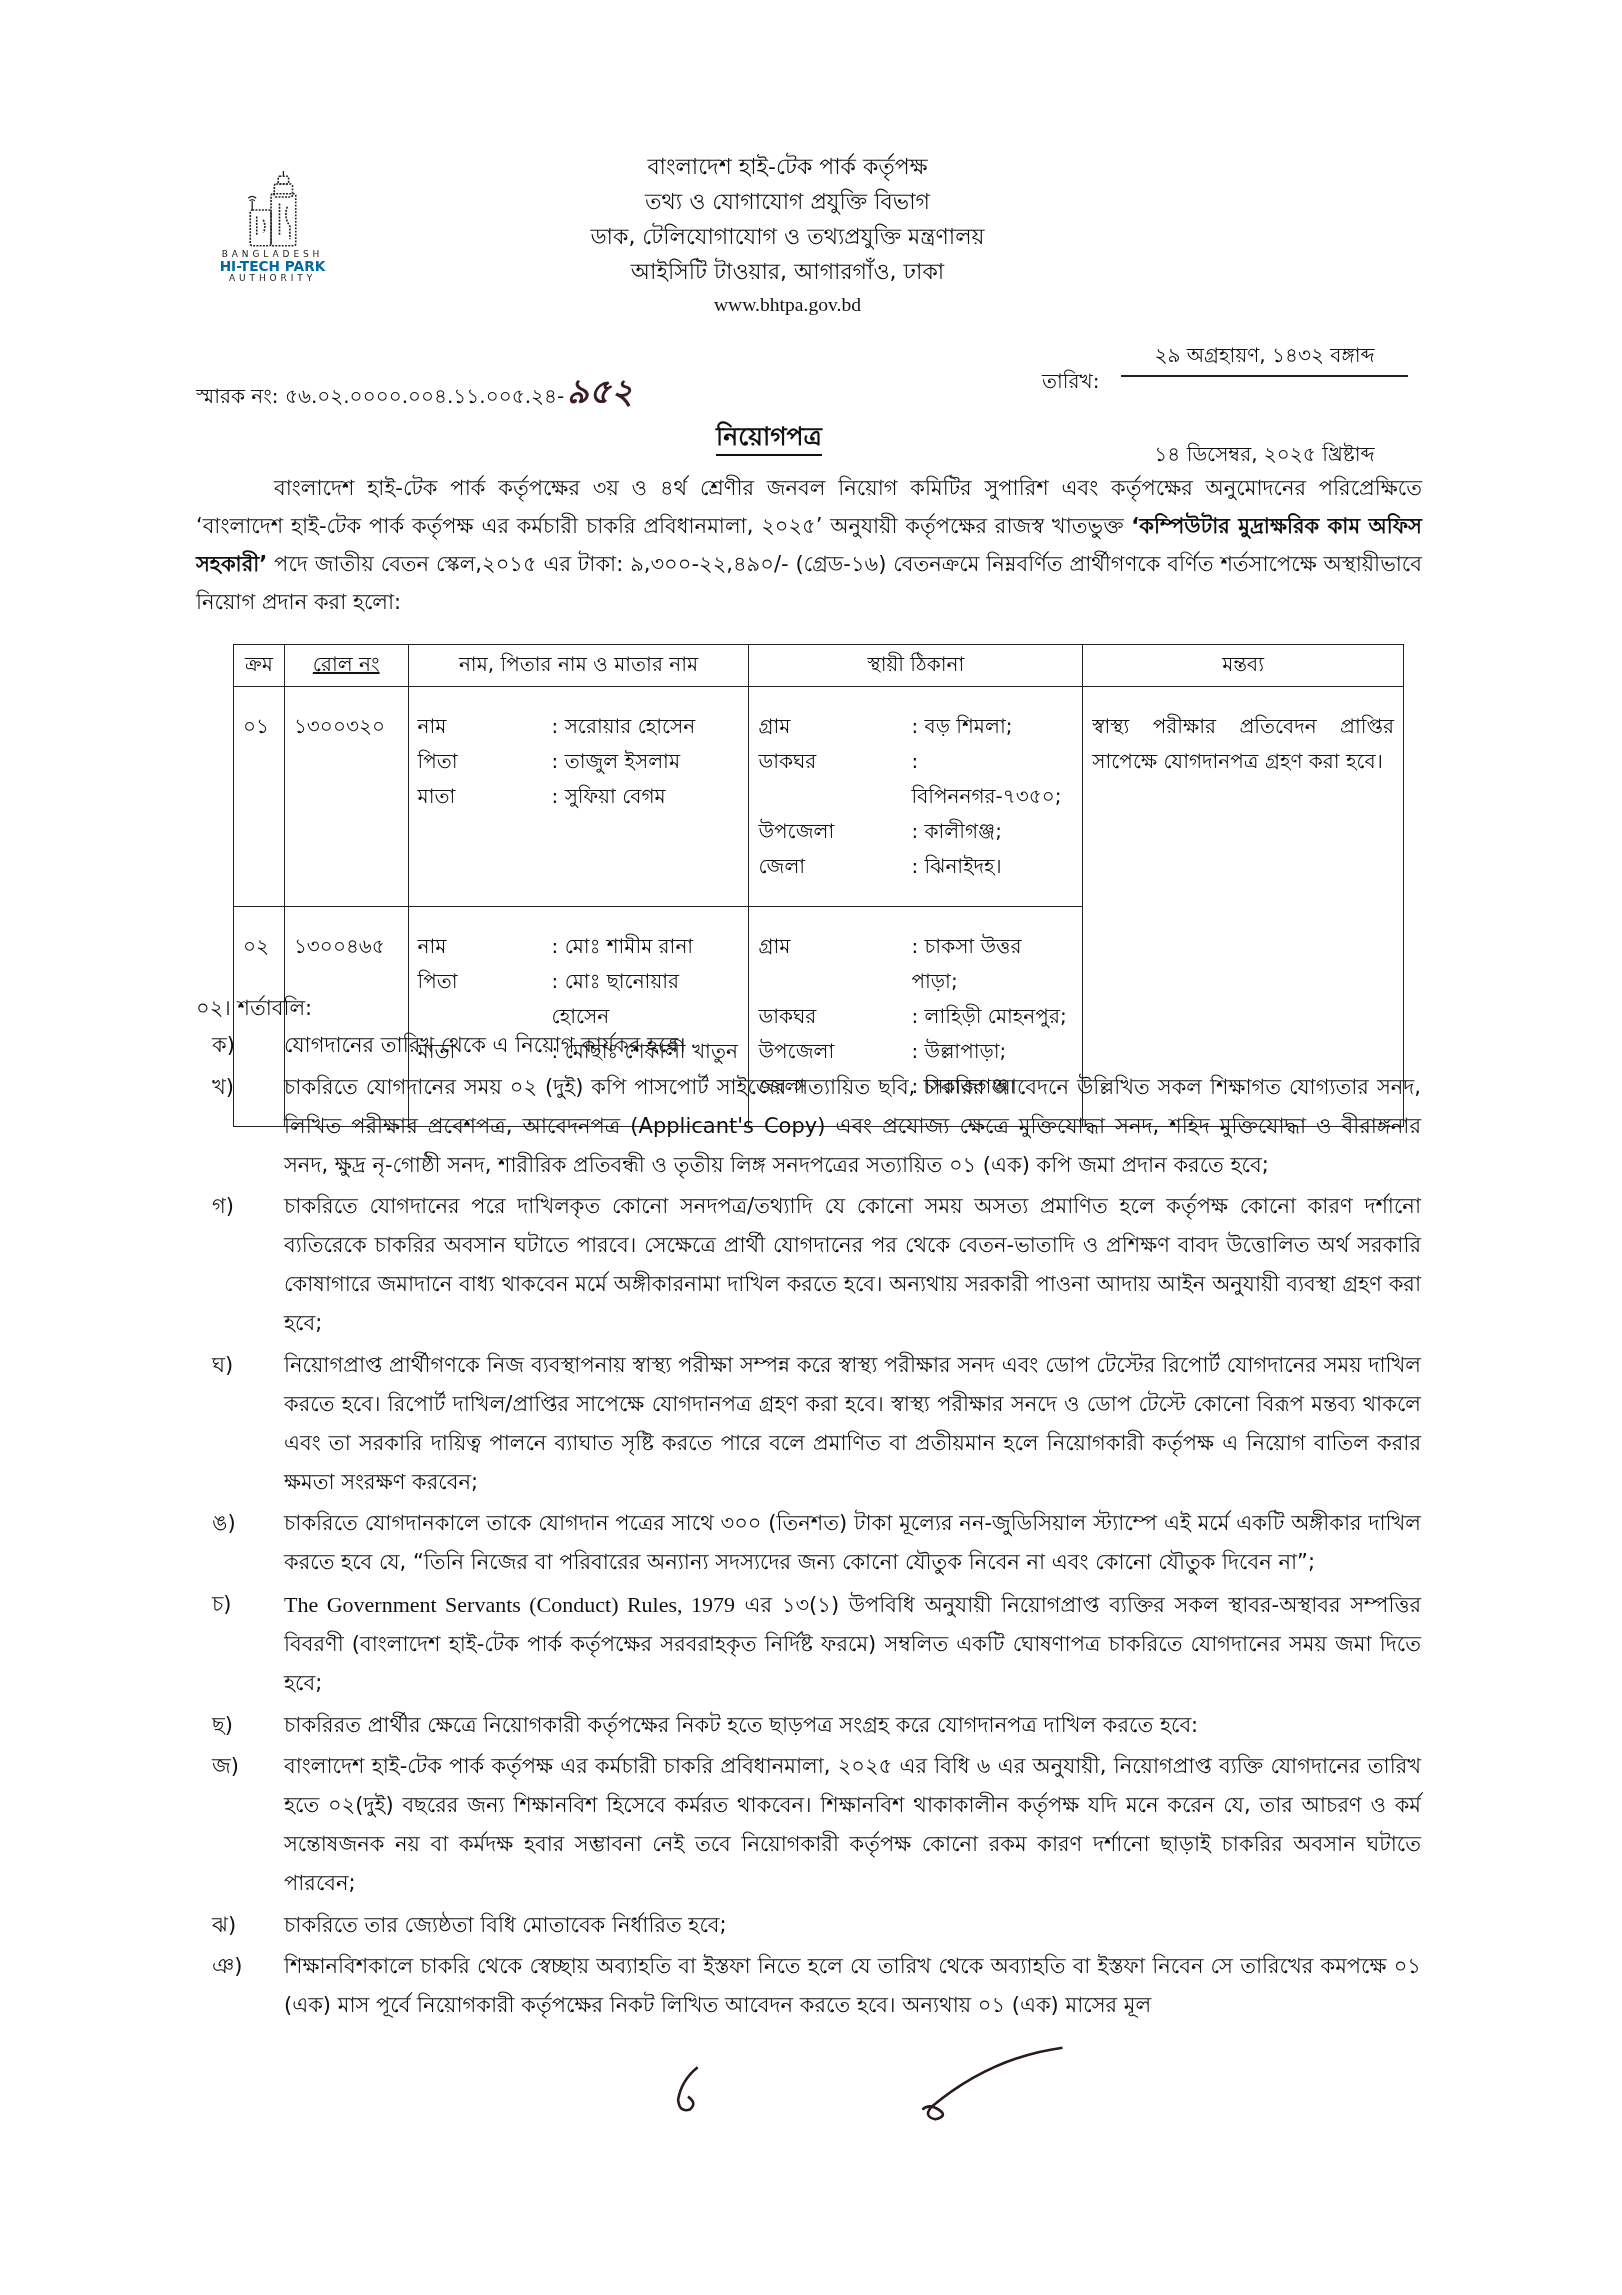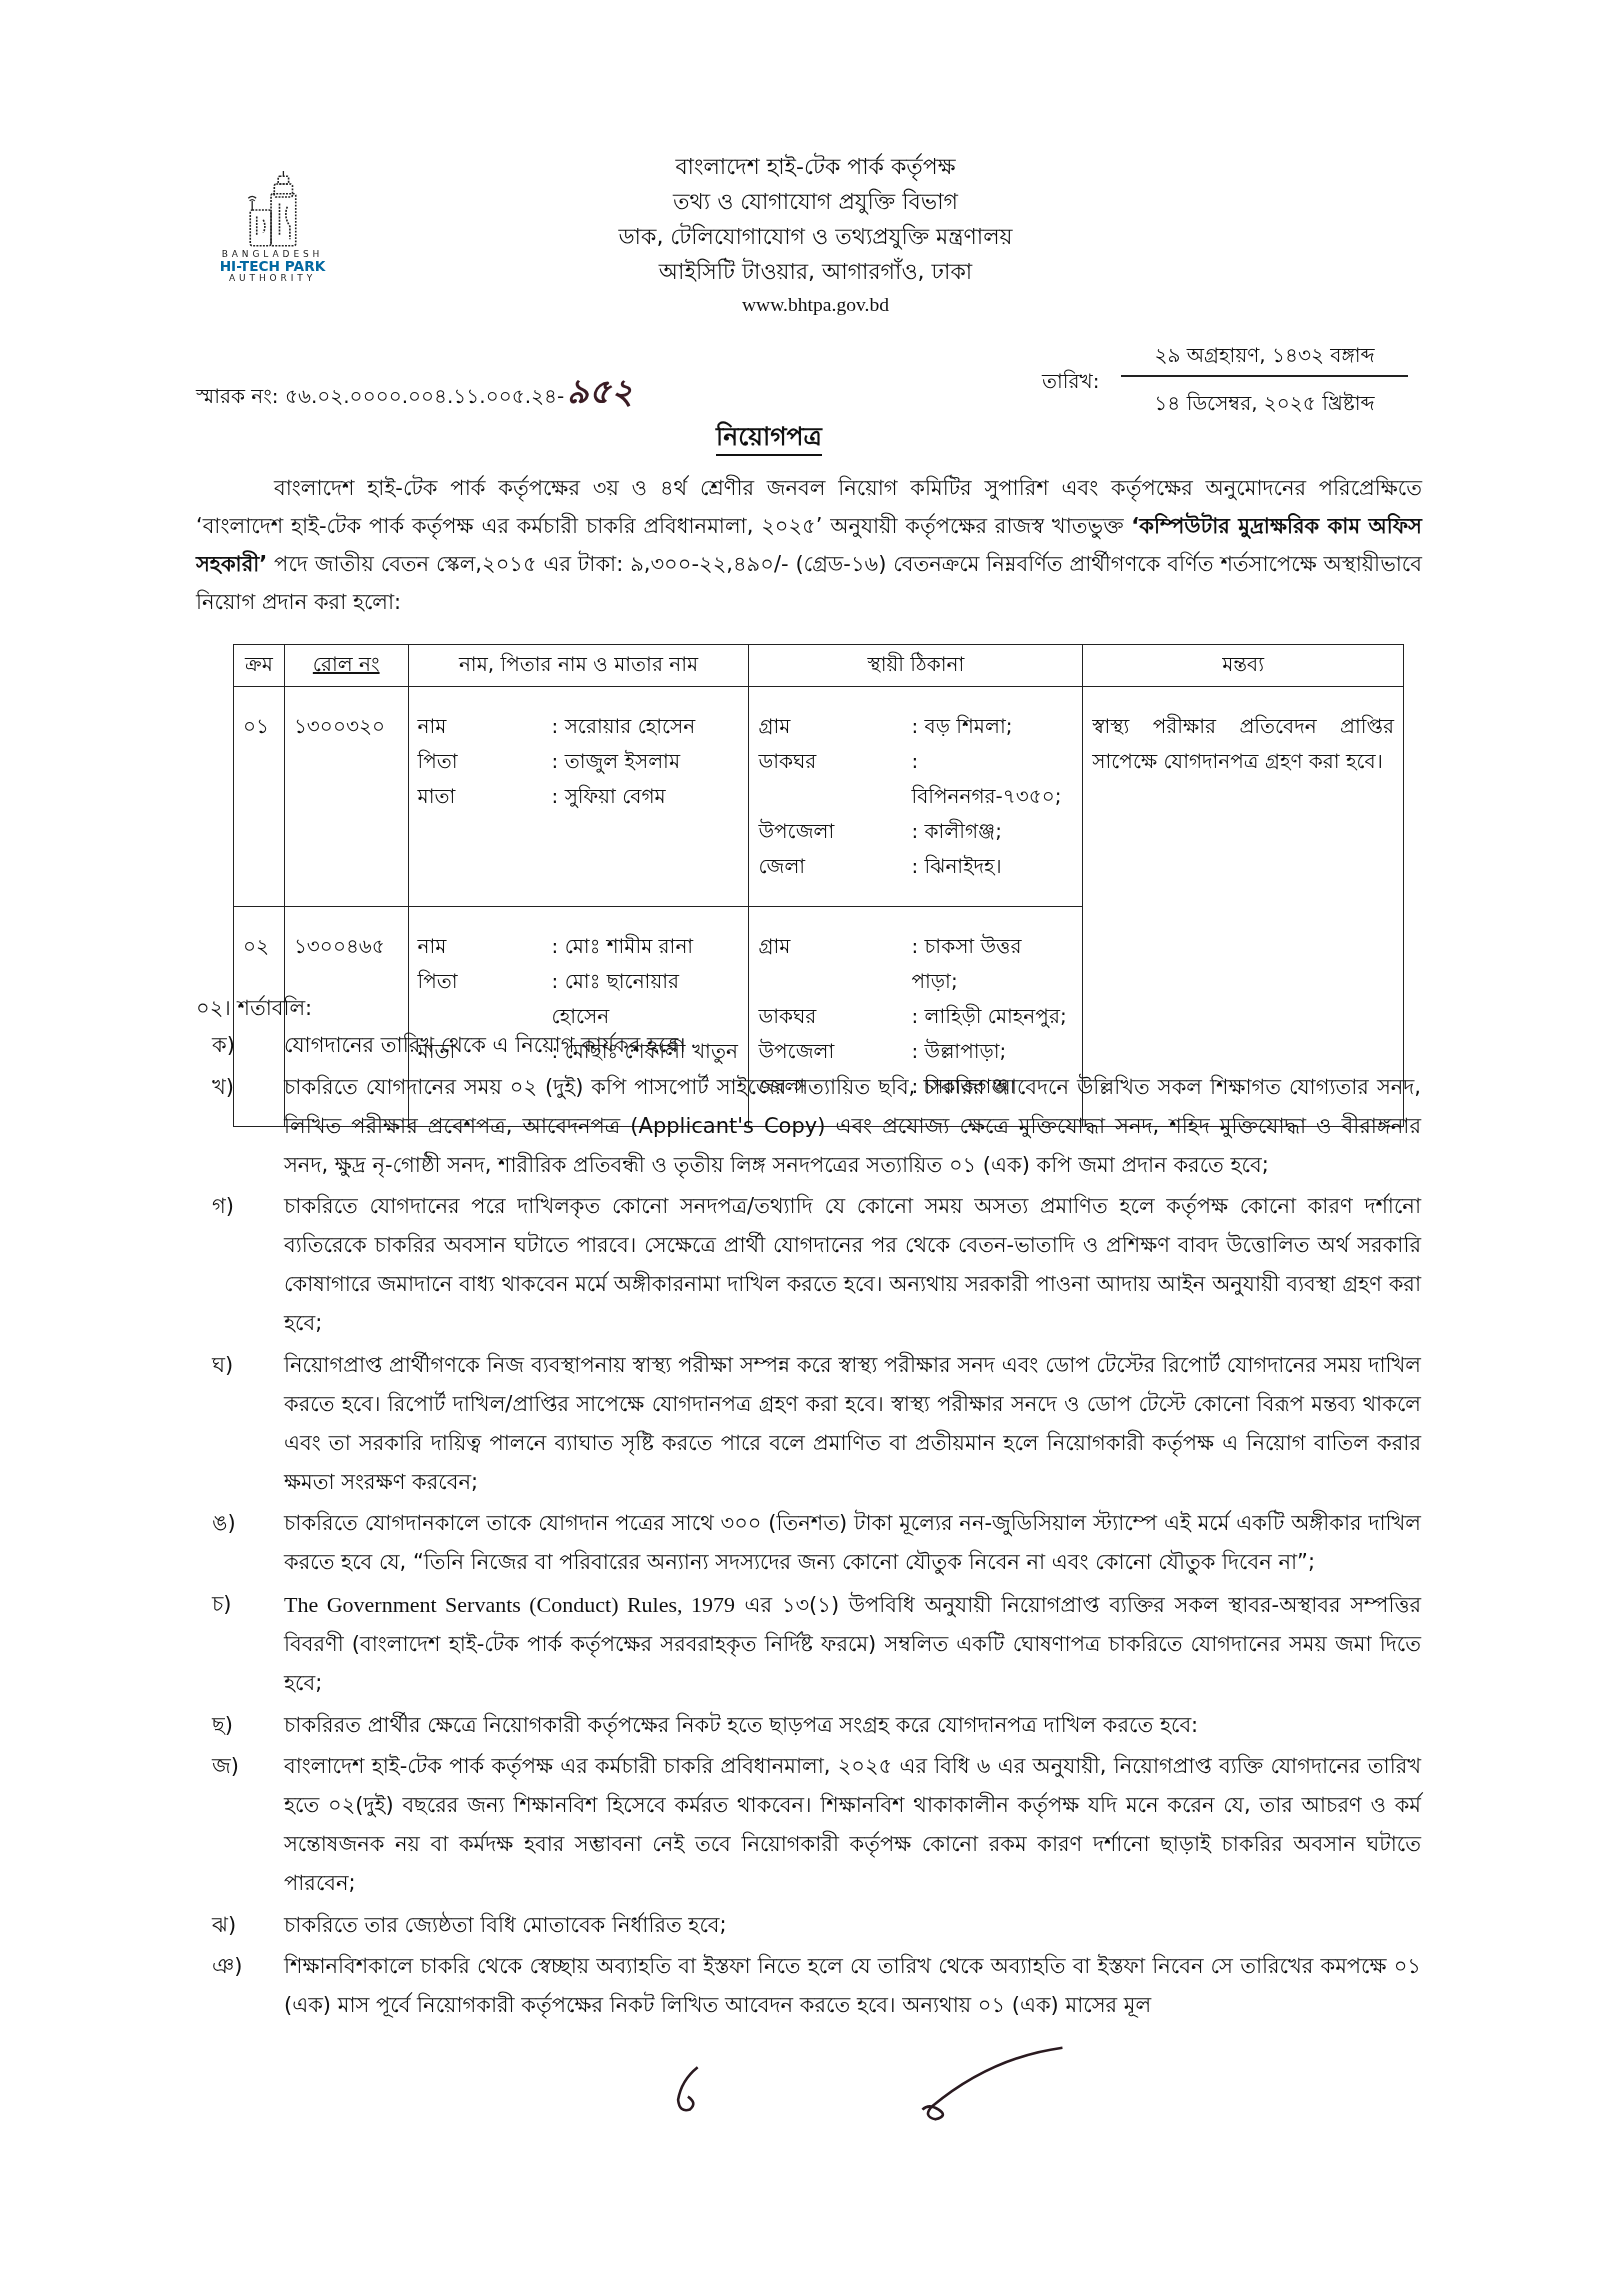--- a/index.html
+++ b/index.html
@@ -9,31 +9,31 @@
   }
   .page { position: absolute; left: 0; top: 0; width: 1622px; height: 2295px; }
 
   
   .logo { position: absolute; left: 214px; top: 171px; width: 117px; text-align: center; }
   .logo svg { width: 78px; height: 78px; display: block; margin: 0 auto; }
   .logo .l1, .logo .l3 { font-family: "DejaVu Sans", sans-serif; font-size: 9px; letter-spacing: 3.9px; color: #222; }
   .logo .l2 { font-family: "DejaVu Sans", sans-serif; font-weight: bold; font-size: 13.7px; color: #0369a1; line-height: 14.3px; }
 
   
-  .header { position: absolute; left: 522px; top: 149px; width: 587px; text-align: center; }
+  .header { position: absolute; left: 494px; top: 149px; width: 587px; text-align: center; }
   .header .hl { font-size: 22px; line-height: 35px; }
   .header .web { font-family: "Liberation Serif", serif; font-size: 19.6px; line-height: 31px; }
 
   
   .memo { position: absolute; left: 196px; top: 365px; font-size: 20px; }
   .memo .hand { font-family: "DejaVu Serif", serif; font-weight: bold; font-size: 34px; color: #3a1c24; font-style: italic; margin-left: 2.6px; }
   .date-label { position: absolute; left: 1042px; top: 366px; font-size: 20px; }
   .date-block { position: absolute; left: 1121px; top: 340px; width: 287px; text-align: center; font-size: 20px; }
   .date-block .d1 { border-bottom: 2px solid #222; padding-bottom: 2px; }
-  .date-block .d2 { padding-top: 11px; }
+  .date-block .d2 { padding-top: 24px; margin-top: 38px; }
 
   .title { position: absolute; left: 0; width: 1538px; top: 417px; text-align: center; }
   .title span { font-size: 25px; font-weight: bold; border-bottom: 2.6px solid #111; padding-bottom: 2.6px; }
 
   
   .intro { position: absolute; left: 196px; top: 469px; width: 1226px; font-size: 21px; line-height: 38px; text-align: justify; }
   .intro p { margin: 0; text-indent: 78px; }
   .intro b { font-weight: bold; }
 
   

